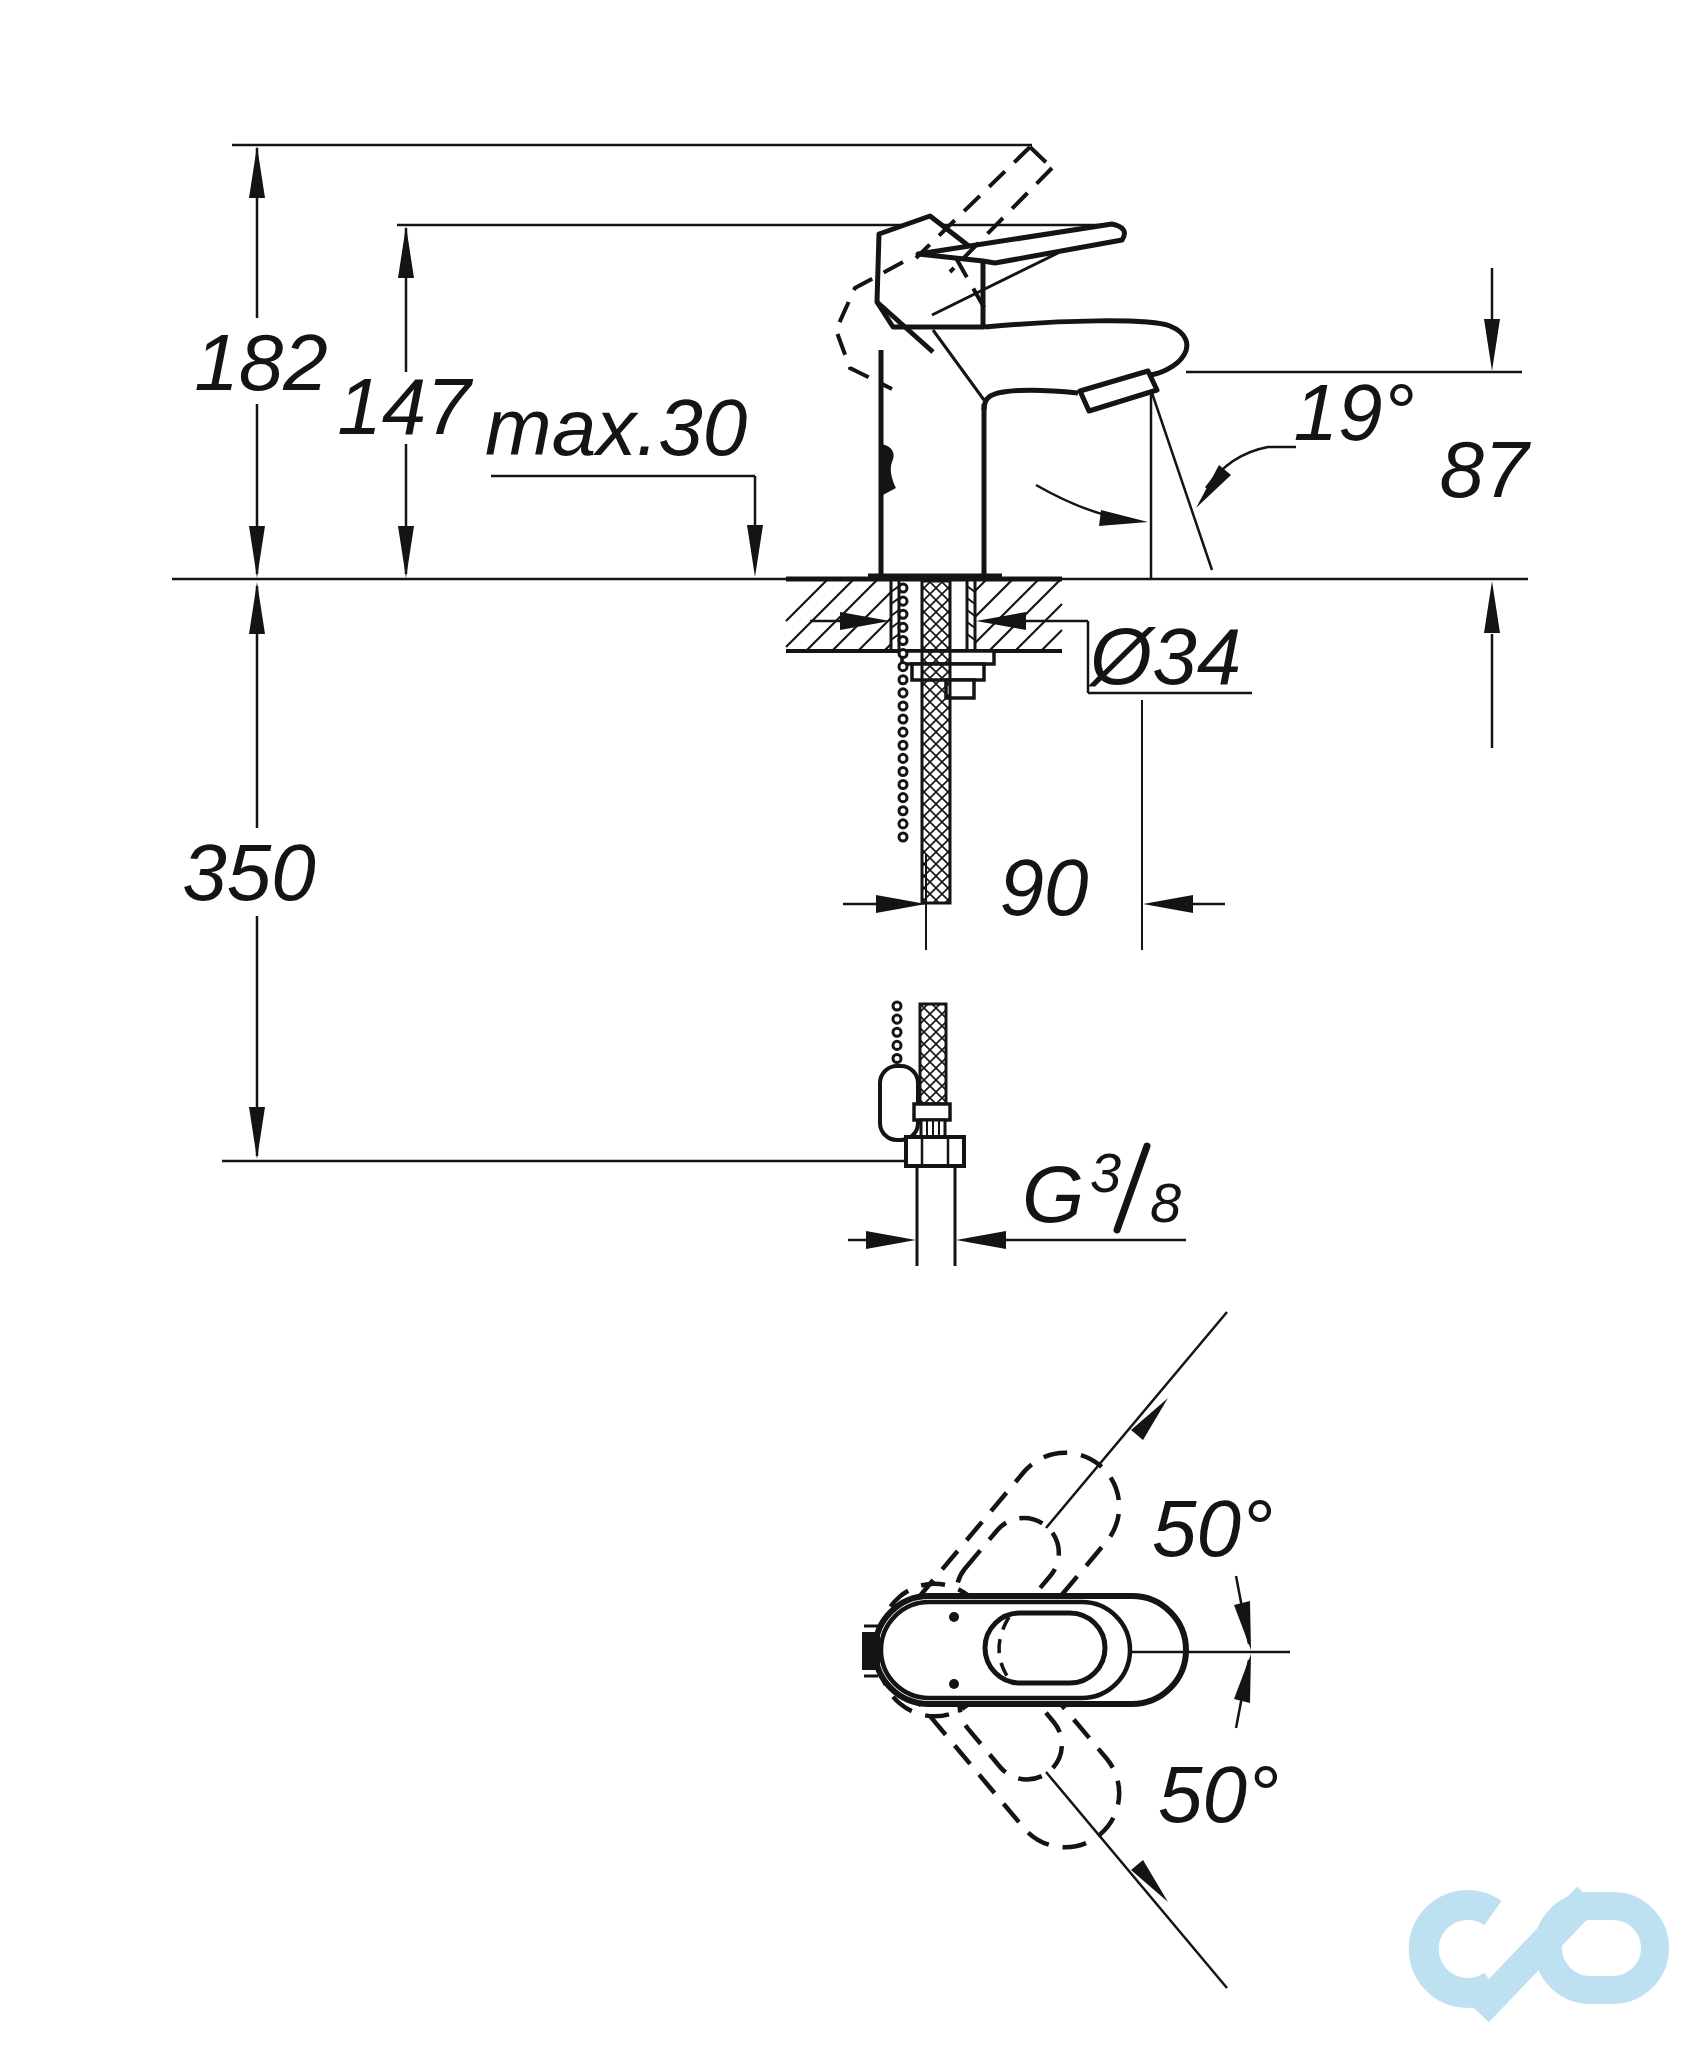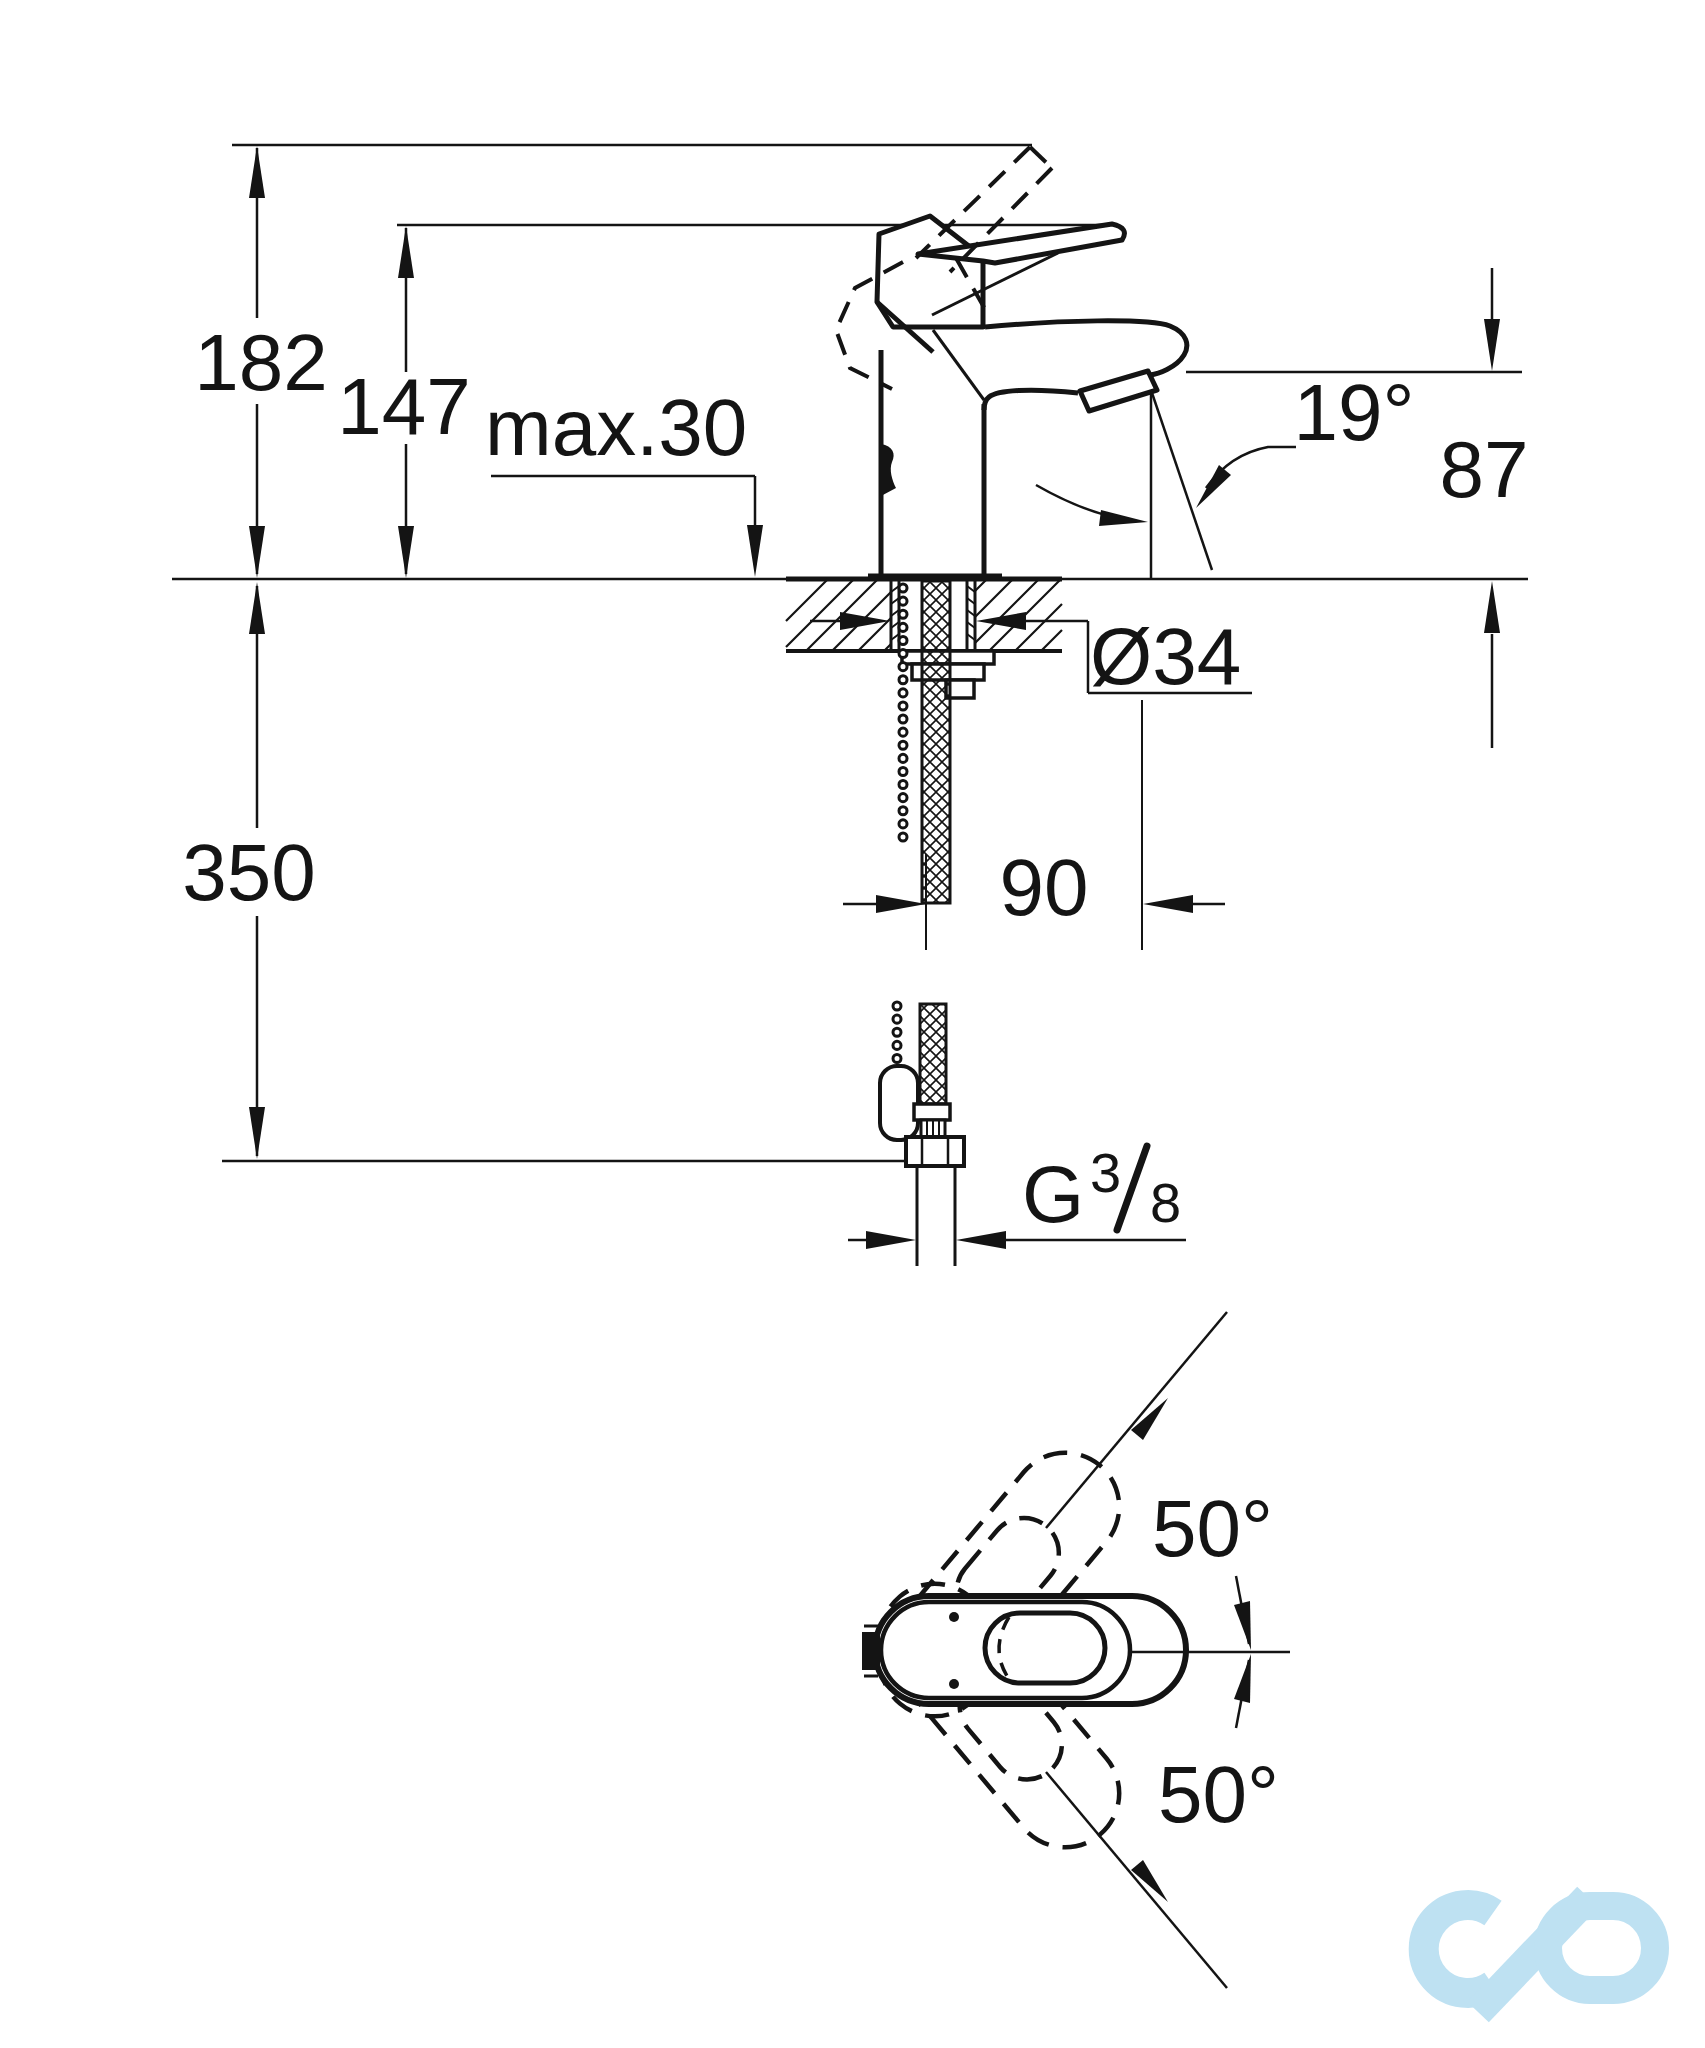--- a/index.html
+++ b/index.html
@@ -1,16 +1,16 @@
 <!DOCTYPE html>
 <html><head>
 <meta charset="utf-8">
 <style>
   html,body { margin:0; padding:0; background:#ffffff; }
-  .stage { width:1705px; height:2048px; background:#ffffff; position:relative; overflow:hidden; }
+  .stage { width:1705px; height:2048px; background:#ffffff; position:relative; overflow:hidden;font-style:italic; }
   svg { display:block; }
   svg text { font-family:"Liberation Sans", sans-serif; fill:#141414; }
 </style>
 </head>
 <body>
 
 <div class="stage">
 <svg viewBox="0 0 1705 2048" width="1705" height="2048">
   <defs>
     <pattern id="braid" width="12" height="12" patternUnits="userSpaceOnUse">

